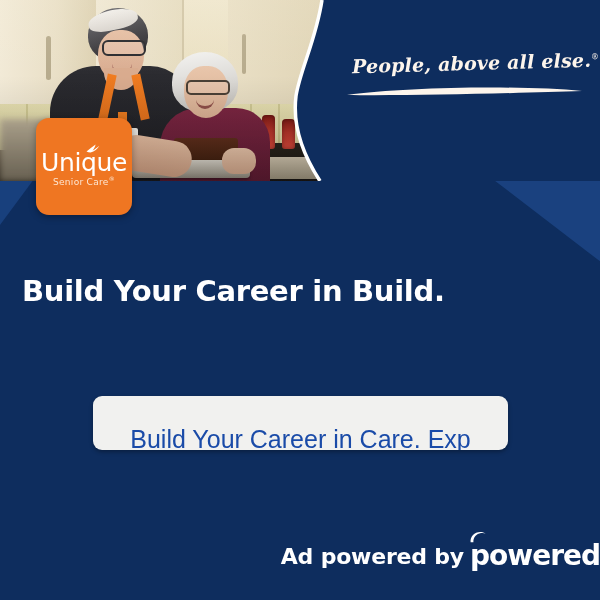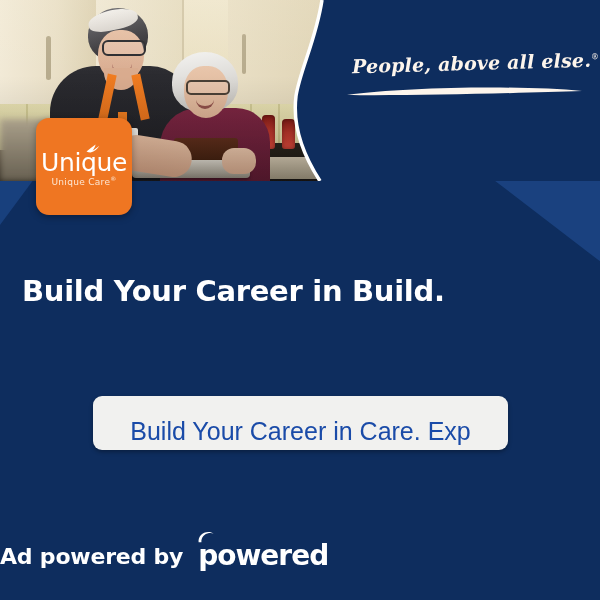--- a/index.html
+++ b/index.html
@@ -421,32 +421,32 @@
     background: #f1f1ef;
     color: #1a4ba8;
     font-family: "Liberation Sans", sans-serif;
     font-size: 25px;
     line-height: 54px;
     text-align: center;
     overflow: hidden;
     white-space: nowrap;
     box-shadow: 0 2px 4px rgba(0,0,0,.32);
     cursor: pointer;
-    padding: 8px;
+    padding: 16px;
   }
 
   
   .footer {
     position: absolute;
     left: 0; right: 0;
     top: 542px;
     display: flex;
     align-items: center;
-    justify-content: flex-start;
-    gap: 15px;
+    justify-content: flex-end;
+    gap: 6px;
   }
   .footer-text {
     color: #ffffff;
     font-family: "DejaVu Sans", sans-serif;
     font-size: 22px;
     font-weight: 700;
     letter-spacing: -0.2px;
   }
   .indeed-logo {
     position: relative;
@@ -534,21 +534,21 @@
     <div class="wedge-right"></div>
     <div class="wedge-left"></div>
   </div>
 
   <div class="logo-tile">
     <svg class="logo-bird" viewBox="0 0 14 10">
       <path d="M0.5,8.6 C3.2,6.4 6.4,4.1 9.6,1.6 C9.0,4.0 8.0,6.0 6.6,7.6 C8.6,6.6 10.8,5.0 13.4,2.8 C11.6,6.2 8.4,8.6 4.6,9.6 C3.1,9.6 1.7,9.3 0.5,8.6 Z" fill="#ffffff"></path>
     </svg>
     <div class="logo-word">Unique</div>
     <div class="logo-sub">
-      <span>Unique Care</span><span class="reg">®</span>
+      <span>Senior Care</span><span class="reg">®</span>
     </div>
   </div>
 
   <div class="headline">Build Your Career in Build.</div>
 
   <button class="cta">Build Your Career in Care. Exp</button>
 
   <div class="footer">
     <span class="footer-text">Ad powered by</span>
     <span class="indeed-logo">

